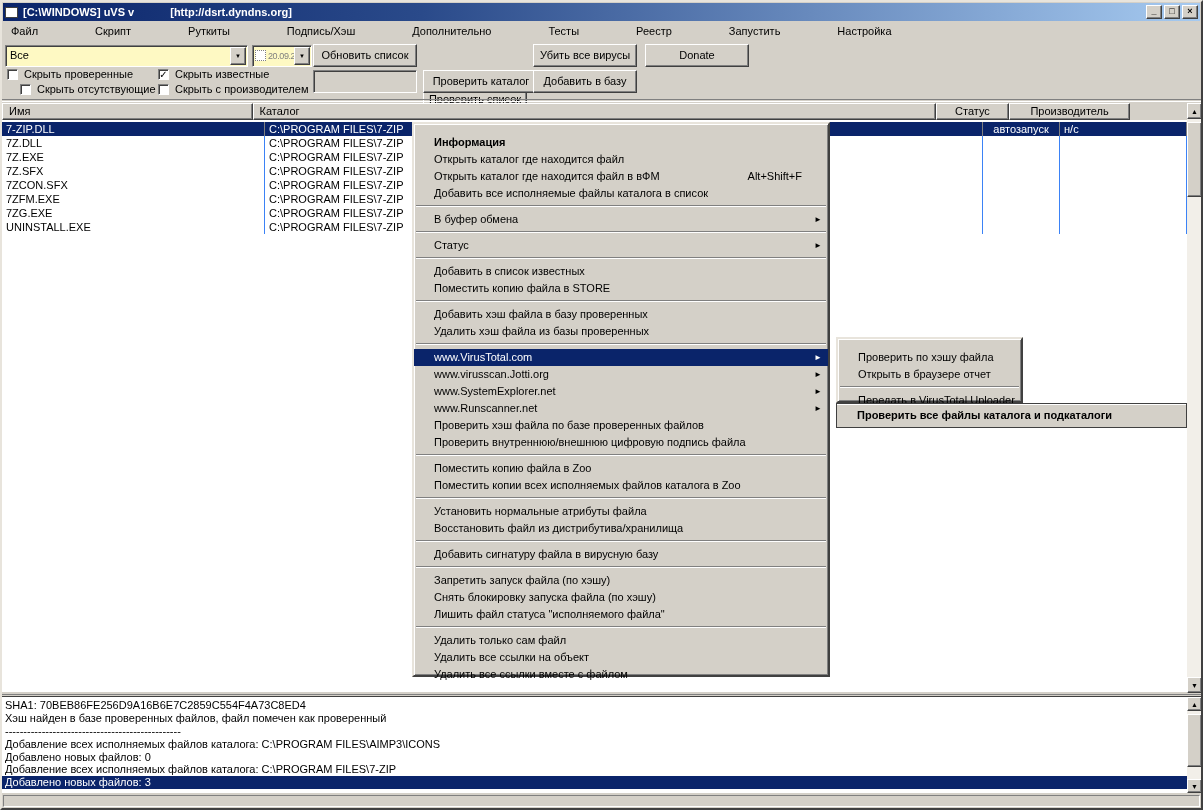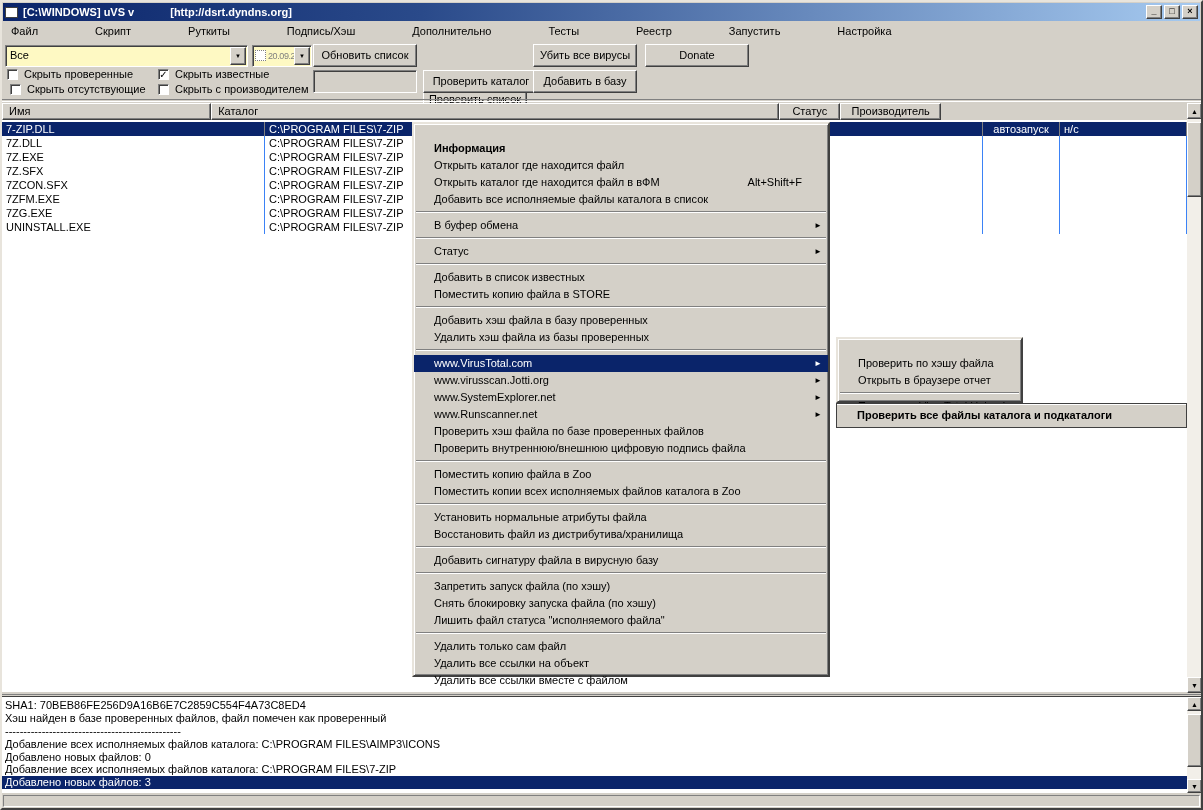--- a/index.html
+++ b/index.html
@@ -36,21 +36,21 @@
     font-size:6px; display:flex; align-items:center; justify-content:center; }
   .datecombo { position:absolute; left:252px; top:45px; width:60px; height:22px; }
   .datecombo .dcb { position:absolute; left:2px; top:4px; width:11px; height:11px; background:#fff; border:1px dotted #808080; }
   .datecombo .val { position:absolute; left:15px; top:5px; font-size:9px; color:#808080; letter-spacing:-0.4px; }
   .emptyfield { position:absolute; left:313px; top:70px; width:104px; height:23px; }
   .cbrow { position:absolute; display:flex; align-items:center; }
   .checkbox { width:11px; height:11px; background:#fff; border:1px solid; border-color:#808080 #fff #fff #808080;
     box-shadow:inset 1px 1px 0 #404040; font-size:10px; line-height:10px; text-align:center; margin-right:6px; flex:none;}
   
   .groove { position:absolute; left:2px; top:99px; width:1199px; height:3px; border-top:1px solid #808080; border-bottom:1px solid #fff; }
-  .thead { position:absolute; left:2px; top:103px; width:939px; height:17px; display:flex; }
+  .thead { position:absolute; left:2px; top:103px; width:1128px; height:17px; display:flex; }
   .hcell { background:#d4d0c8; border:1px solid; border-color:#fff #404040 #404040 #fff;
     box-shadow:inset -1px -1px 0 #808080; line-height:14px; padding-left:6px; }
   .hcell.c { text-align:center; padding-left:0; }
   .w-name{width:263px;} .w-cat{width:718px;} .w-st{width:77px;} .w-pr{width:127px;}
   .list-body { position:absolute; left:2px; top:120px; width:1185px; height:572px; background:#fff; border-bottom:1px solid #fff; }
   .rows { position:absolute; left:0; top:2px; width:100%; }
   .trow { display:flex; height:14px; line-height:14px; }
   .tcell { border-right:1px solid #3b82f6; overflow:hidden; white-space:nowrap; }
   .tcell.n { padding-left:4px; }
   .tcell.cat { padding-left:4px; }
@@ -60,21 +60,21 @@
   .trow.selected .tcell { border-right-color:#808080; }
   
   .vscroll { position:absolute; width:15px; background:#f2efe9; }
   .scroll-btn { position:absolute; left:0; width:15px; background:#d4d0c8; border:1px solid;
     border-color:#fff #404040 #404040 #fff; box-shadow:inset -1px -1px 0 #808080;
     font-size:7px; display:flex; align-items:center; justify-content:center; }
   .scroll-thumb { position:absolute; left:0; width:15px; background:#d4d0c8; border:1px solid;
     border-color:#fff #404040 #404040 #fff; box-shadow:inset -1px -1px 0 #808080; }
   
   .menu { position:absolute; background:#d4d0c8; border:2px solid; border-color:#e8e4dc #404040 #404040 #e8e4dc;
-    box-shadow:inset 1px 1px 0 #fff, inset -1px -1px 0 #808080; padding:16px 0; z-index:20; }
+    box-shadow:inset 1px 1px 0 #fff, inset -1px -1px 0 #808080; padding:10px 0; z-index:20; }
   .ctx { left:412px; top:122px; width:418px; height:555px; }
   .menu-item { position:relative; height:17px; line-height:17px; padding:0 24px 0 20px; white-space:nowrap; }
   .menu-item .sc { position:absolute; right:26px; top:0; }
   .menu-item .ar { position:absolute; right:6px; top:0; font-size:8px; }
   .menu-item.bold { font-weight:bold; }
   .menu-item.hl { background:#0a246a; color:#fff; }
   .menu-sep { height:9px; margin:0 2px; position:relative; }
   .menu-sep::after { content:""; position:absolute; left:0; right:0; top:3px; border-top:1px solid #808080; border-bottom:1px solid #fff; }
   .submenu { left:836px; top:337px; width:187px; height:66px; z-index:30; }
   .submenu-wide { position:absolute; left:836px; top:403px; width:351px; height:25px; background:#d4d0c8;
@@ -270,20 +270,20 @@
 <div class="frame"></div>
 
 <div class="cbrow" style="left: 7px; top: 68px;">
     <span class="checkbox"></span>
     <span>Скрыть проверенные</span>
   </div>
 <div class="cbrow" style="left: 158px; top: 68px;">
     <span class="checkbox">✓</span>
     <span>Скрыть известные</span>
   </div>
-<div class="cbrow" style="left: 10px; top: 83px;">
+<div class="cbrow" style="left: 20px; top: 83px;">
     <span class="checkbox"></span>
     <span>Скрыть отсутствующие</span>
   </div>
 <div class="cbrow" style="left: 158px; top: 83px;">
     <span class="checkbox"></span>
     <span>Скрыть с производителем</span>
   </div>
 
 </body></html>

